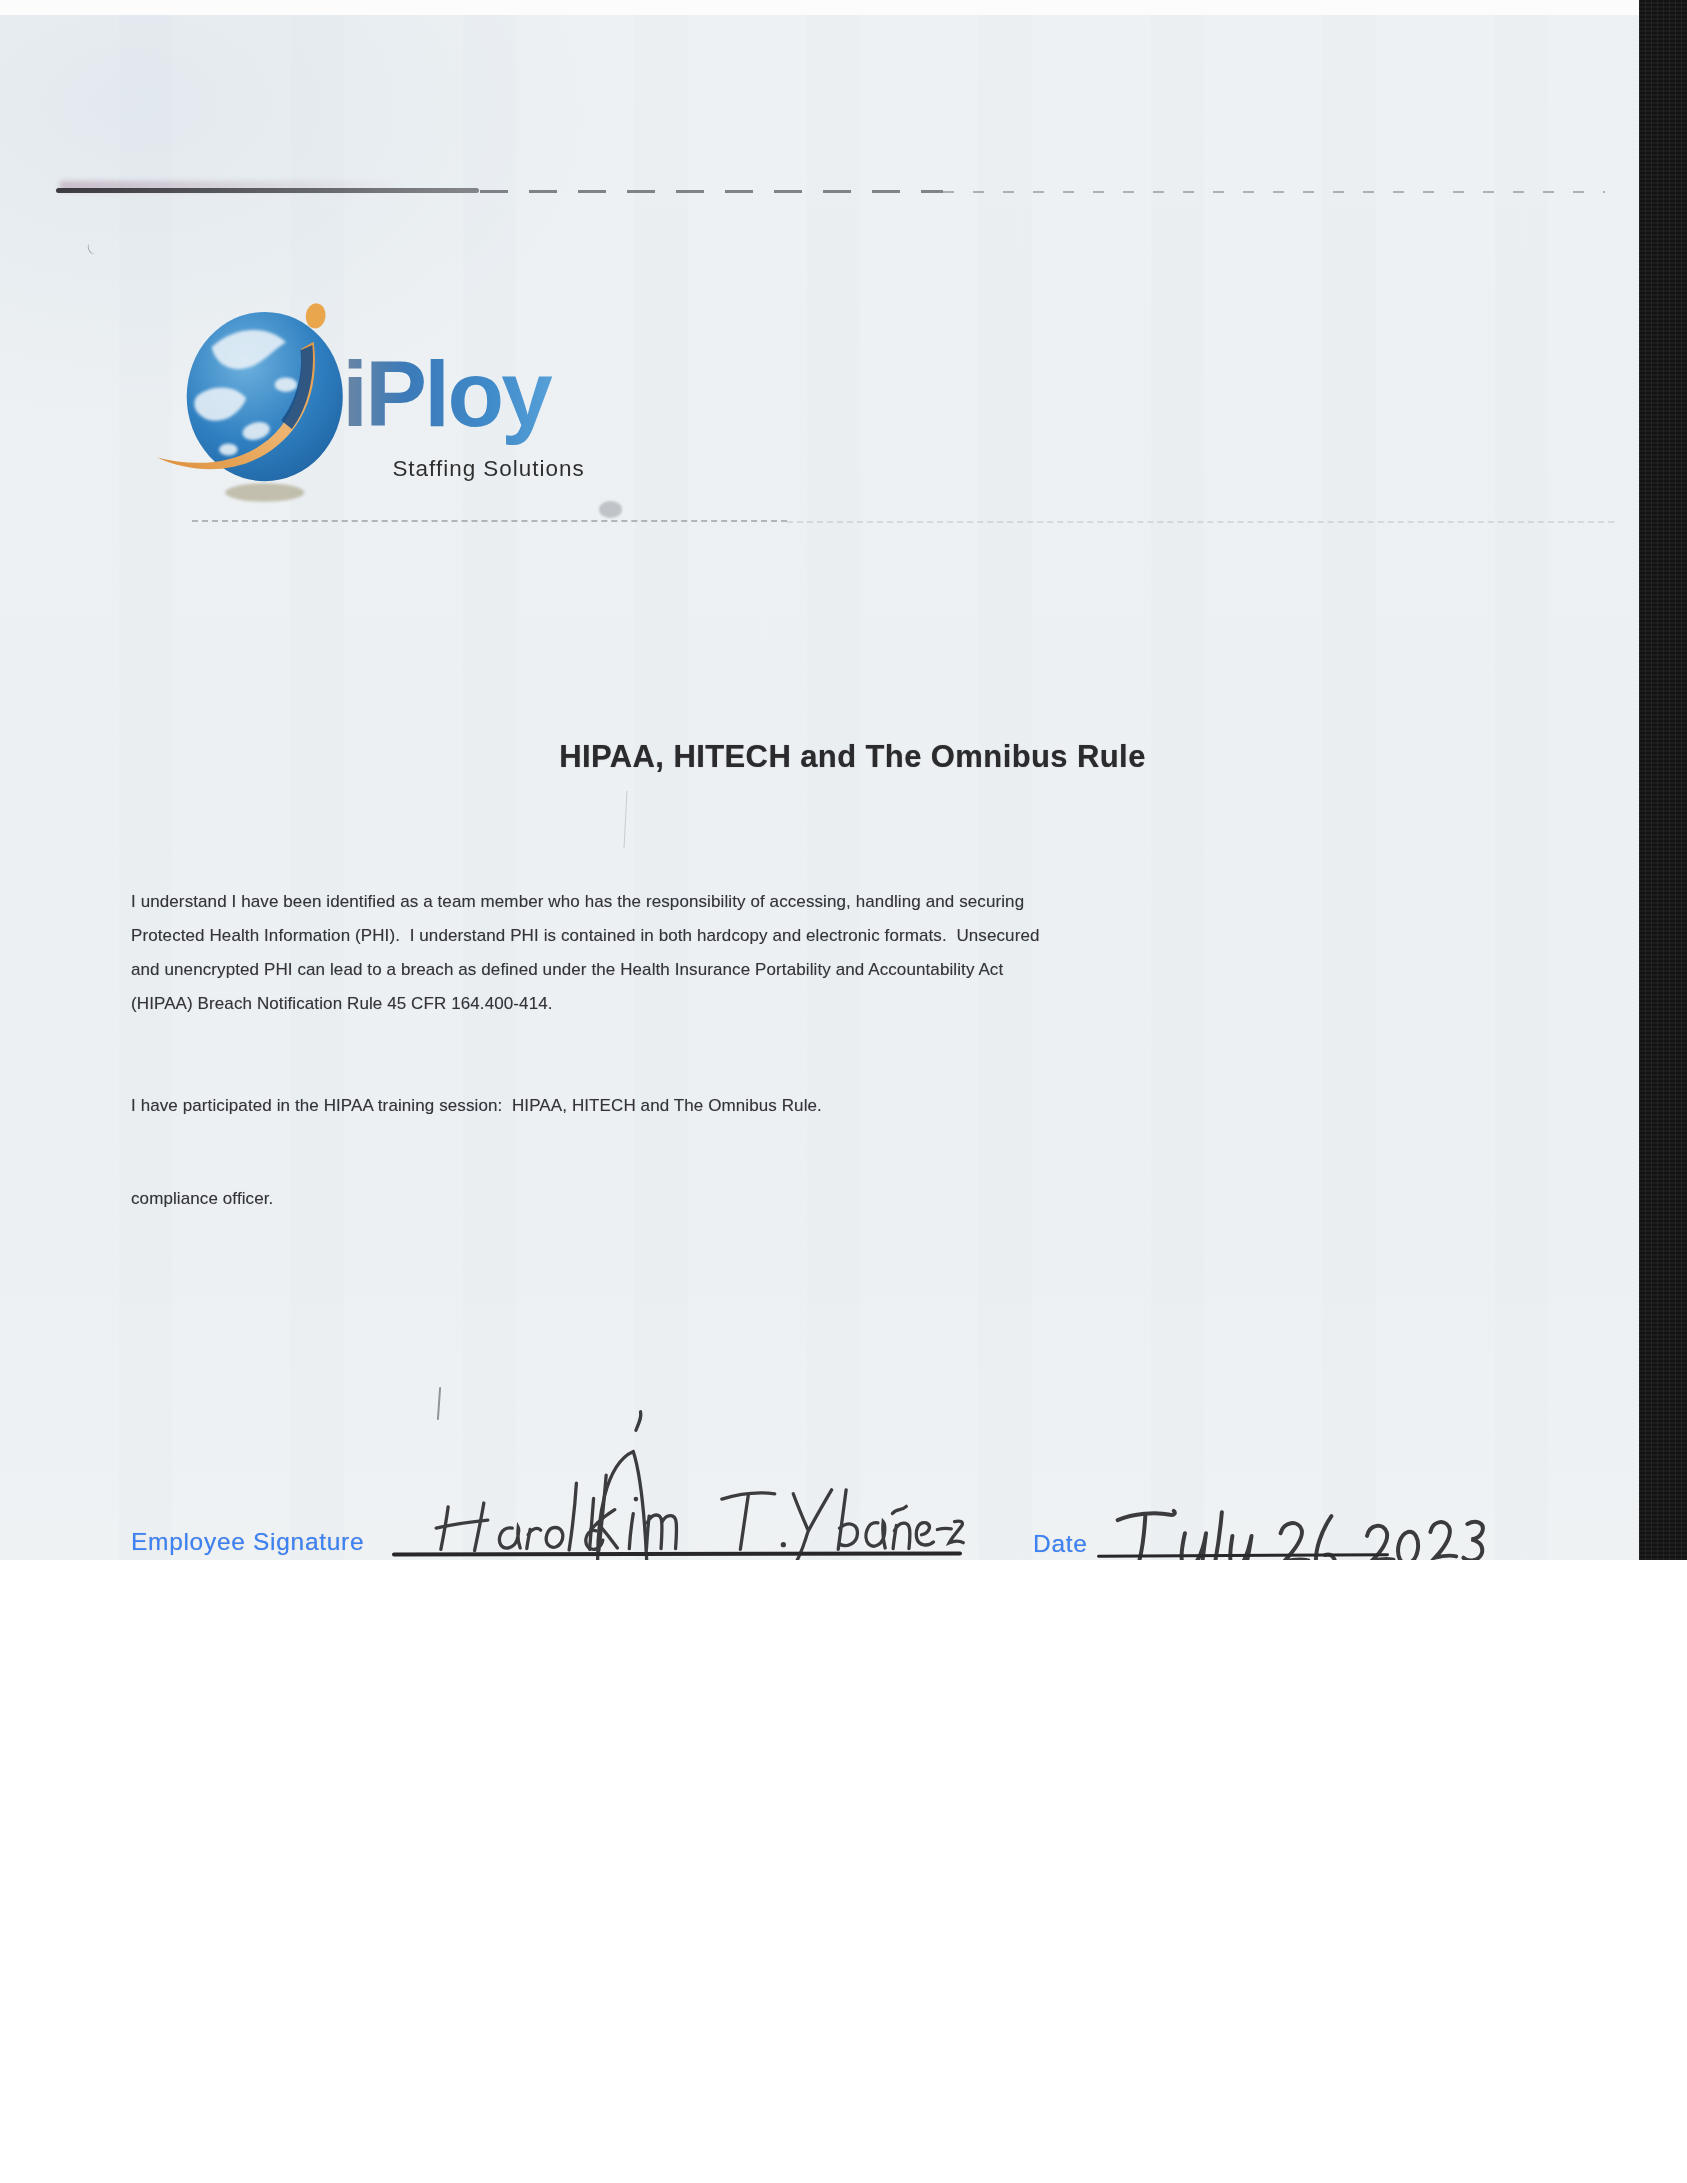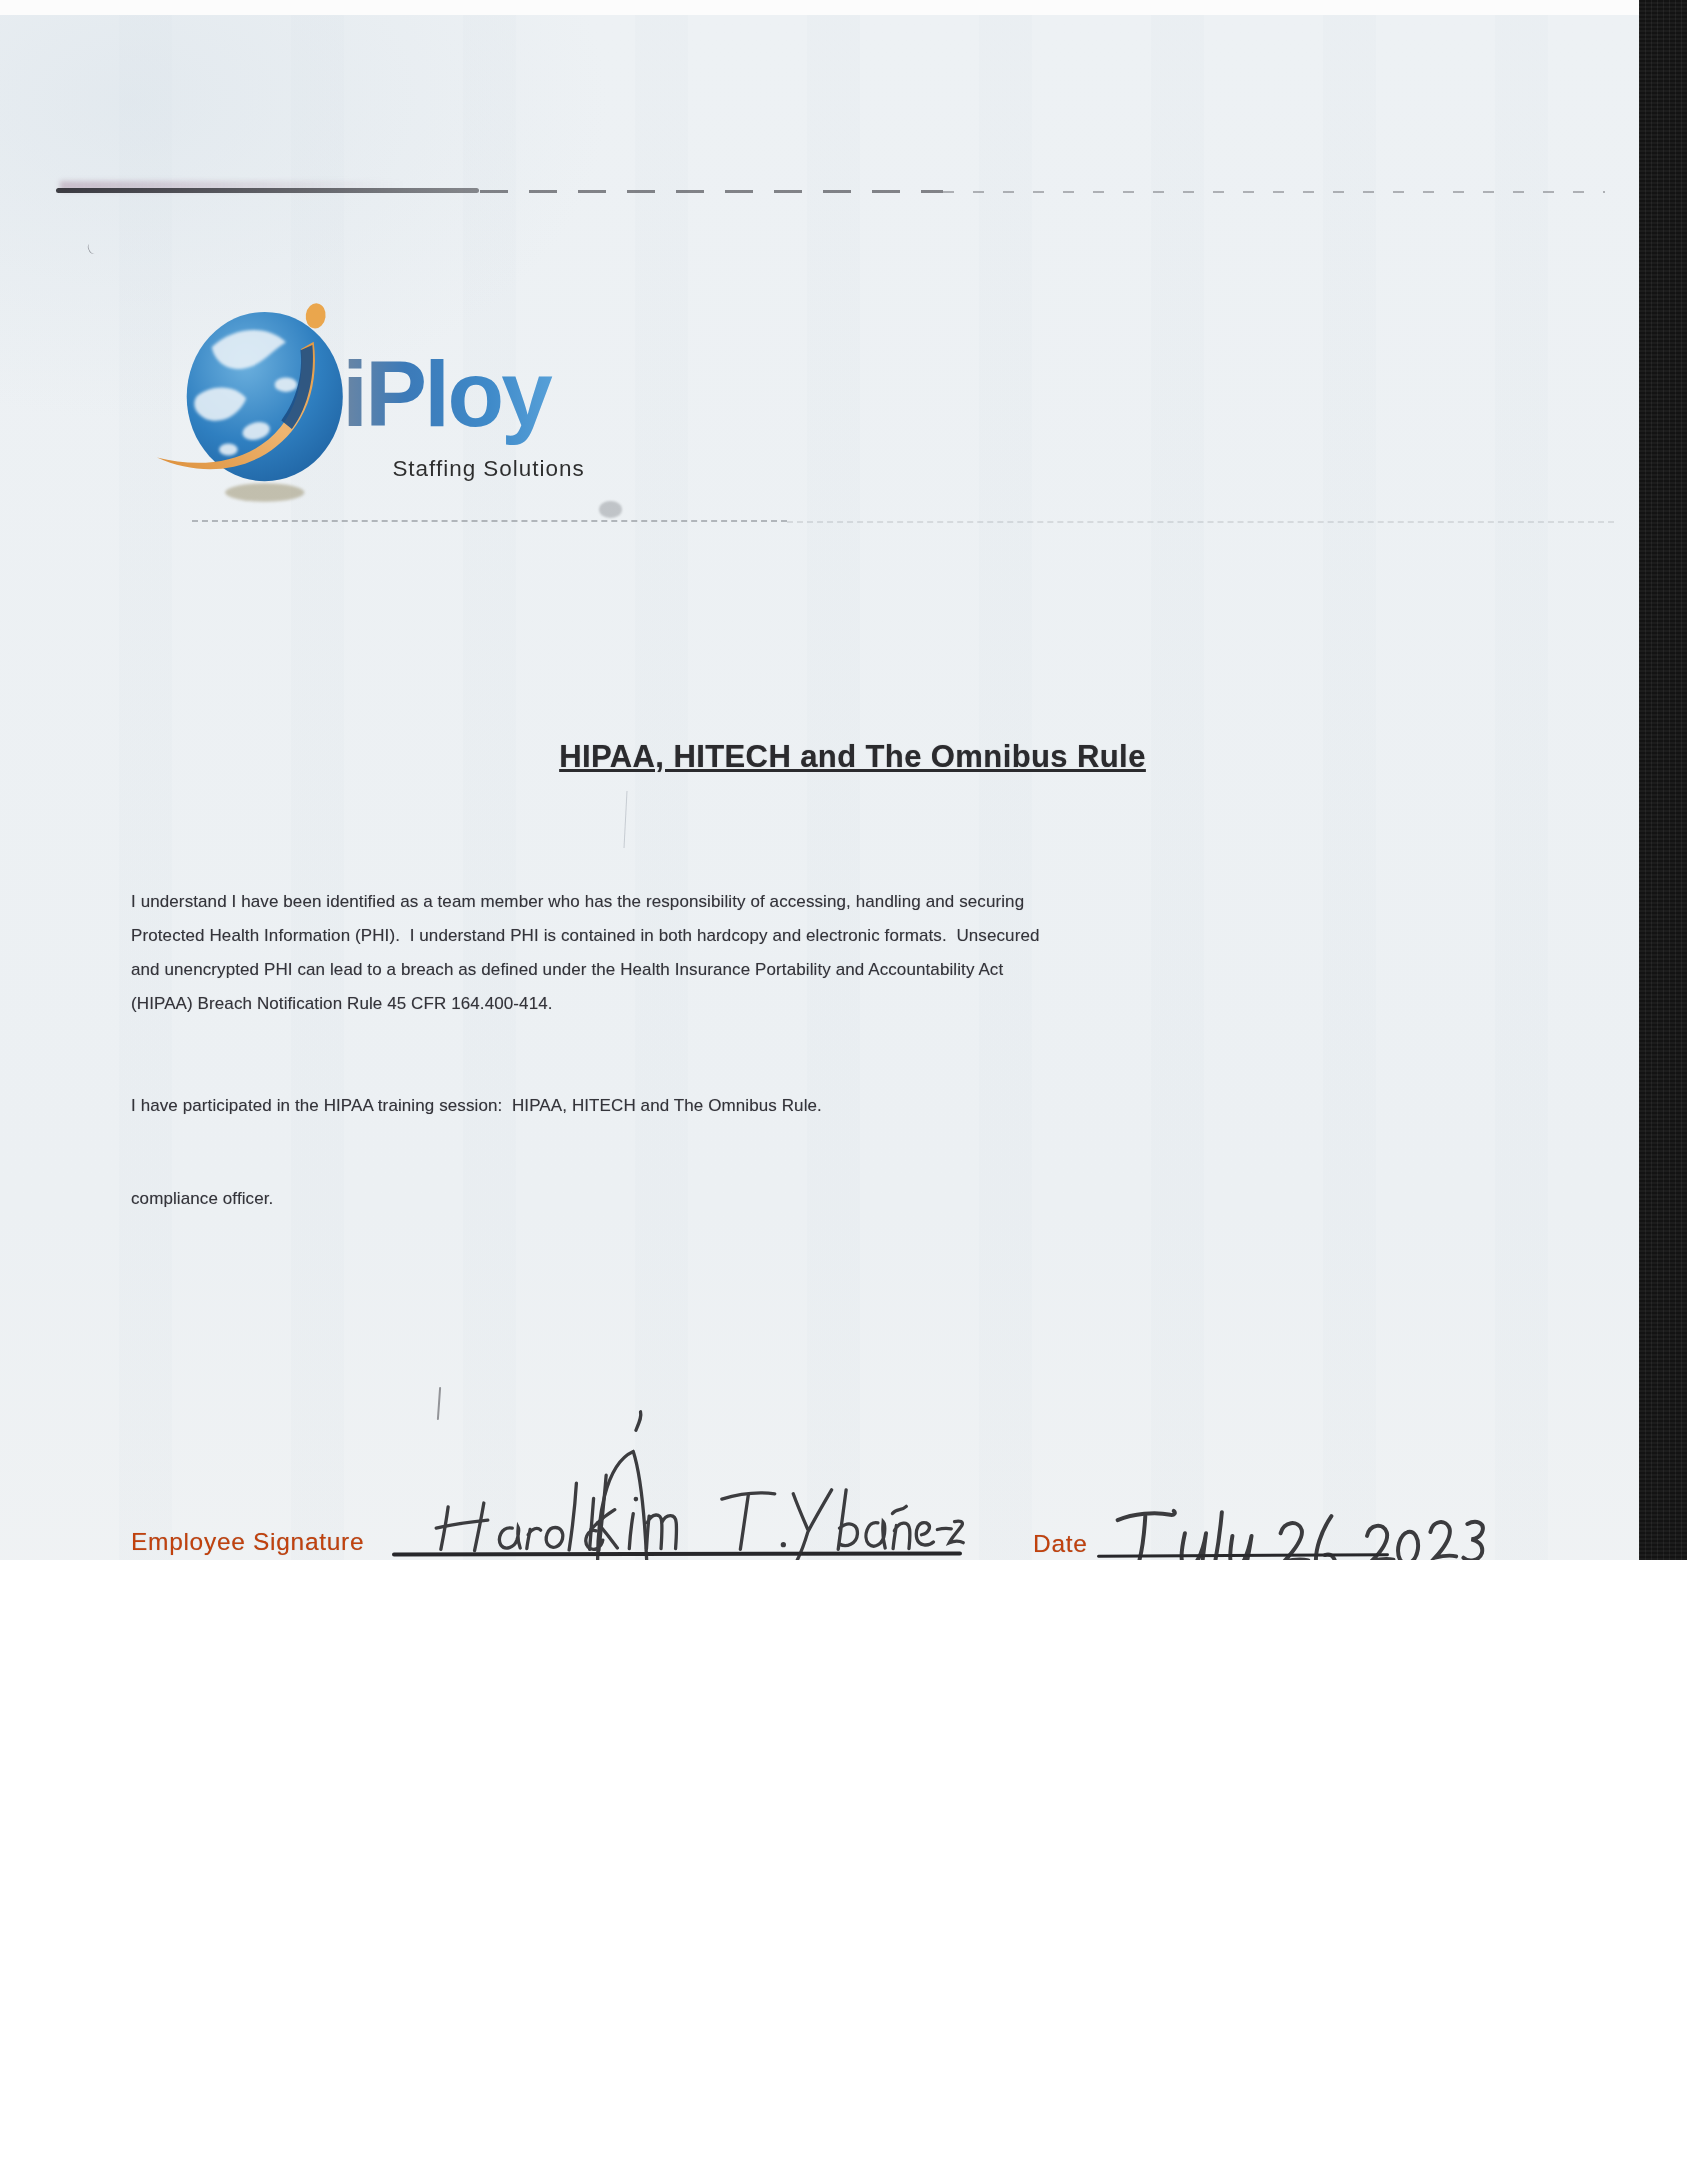--- a/index.html
+++ b/index.html
@@ -28,25 +28,25 @@
     background:linear-gradient(90deg, rgba(152,112,140,.38), rgba(152,112,140,0));}
   
   .logorule-a{left:192px;top:520px;width:595px;height:0;border-top:2px dashed rgba(95,100,108,.42);}
   .logorule-b{left:787px;top:521px;width:827px;height:0;border-top:2px dashed rgba(95,100,108,.16);}
   .logosmudge{left:599px;top:501px;width:22.5px;height:17px;border-radius:50%;
     background:#8a8e93;opacity:.45;filter:blur(1.3px);}
   
   .doc-text{color:#34343a;text-shadow:0 0 0.8px rgba(60,60,72,.40);}
   #title{left:0;top:739px;width:1639px;text-align:center;transform:translateX(33px);
     font-size:31px;font-weight:700;letter-spacing:0.4px;color:#2b2b2e;
-    text-shadow:0 0 0.9px rgba(45,45,52,.55);text-decoration:underline;}
+    text-shadow:0 0 0.9px rgba(45,45,52,.55);}
   .para{left:131px;font-size:17px;line-height:34px;letter-spacing:0.1px;}
   .bline{white-space:pre;}
   #p1{top:885px;} #p2{top:1089px;} #p3{top:1182px;} #p4{top:1301px;}
-  .fieldlabel{font-size:24.5px;letter-spacing:0.7px;color:#c2410c;
+  .fieldlabel{font-size:24.5px;letter-spacing:0.7px;color:#3b82f6;
     text-shadow:0 0 0.8px rgba(60,60,72,.40);}
   #siglabel{left:131px;top:1528px;}
   #datelabel{left:1033px;top:1530px;}
   .formline{background:#27272a;border-radius:2px;}
   #sigline{left:392px;top:1552px;width:570px;height:4px;transform:rotate(-.12deg);}
   #dateline{left:1097px;top:1554px;width:292px;height:3.3px;transform:rotate(-.3deg);}
   
   .curlmark{left:88px;top:243px;width:7.3px;height:10.6px;border-left:1.7px solid rgba(90,90,98,.55);
     border-radius:50%;transform:rotate(-24deg);}
   .crease-title{left:625px;top:791px;width:1.3px;height:57px;background:rgba(128,138,150,.35);transform:rotate(3deg);}

